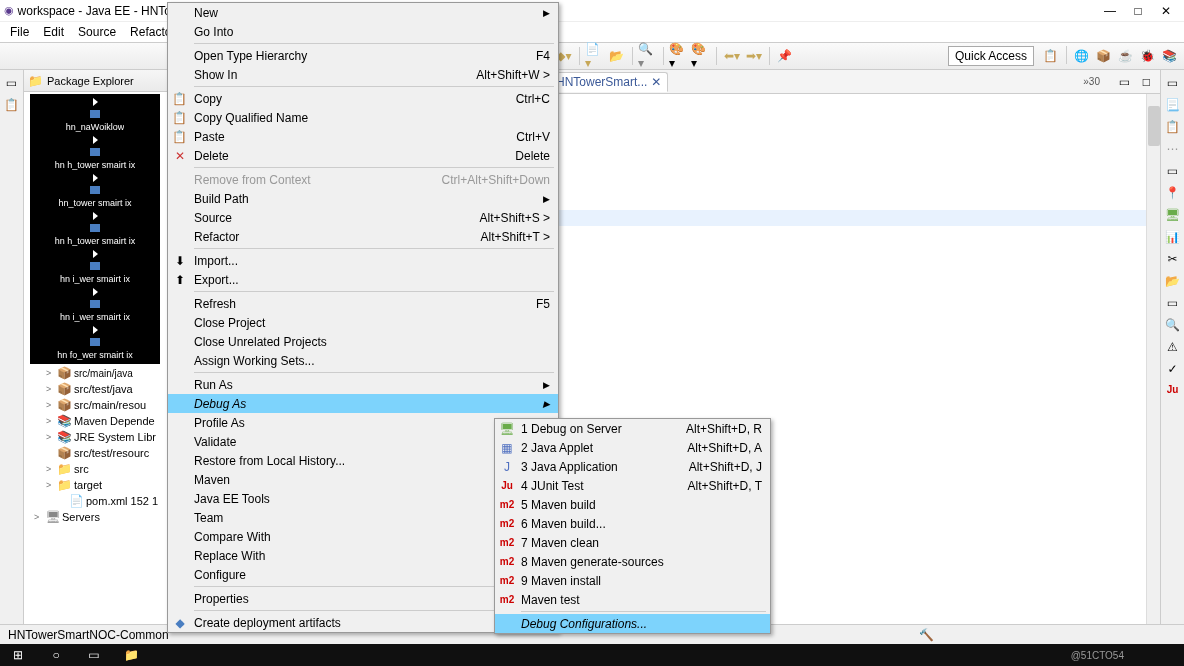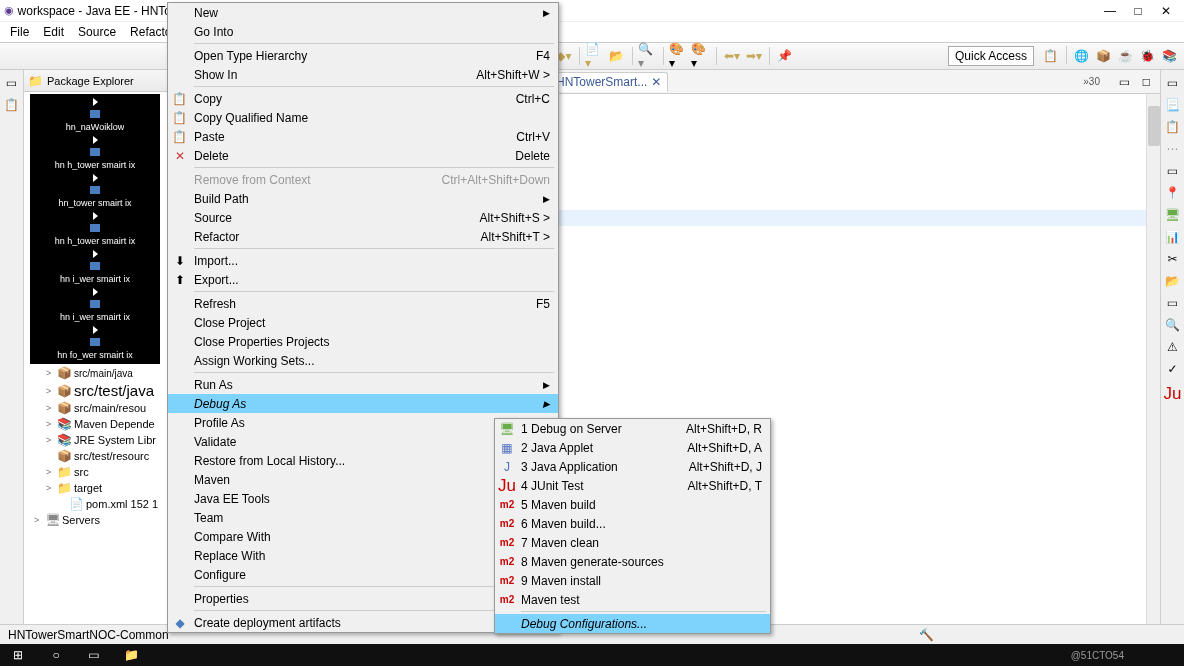--- a/index.html
+++ b/index.html
@@ -42,21 +42,21 @@
 .cm-row.disabled { color: #999; }
 .cm-sep { height: 1px; background: #ccc; margin: 2px 4px 2px 26px; }
 .cm-shortcut { position: absolute; right: 8px; }
 .cm-arrow { position: absolute; right: 8px; font-size: 9px; }
 .cm-icon { position: absolute; left: 4px; width: 16px; height: 16px; display: flex; align-items: center; justify-content: center; }
 .submenu { position: absolute; left: 494px; top: 418px; width: 277px; background: #f0f0f0; border: 1px solid #999; box-shadow: 2px 2px 4px rgba(0,0,0,0.3); z-index: 101; }
 .statusbar { position: absolute; bottom: 22px; left: 0; right: 0; height: 20px; background: #f0f0f0; border-top: 1px solid #ccc; display: flex; align-items: center; padding: 0 8px; }
 .taskbar { position: absolute; bottom: 0; left: 0; right: 0; height: 22px; background: #101010; display: flex; align-items: center; padding: 0 4px; gap: 10px; }
 .tb-item { width: 28px; height: 20px; display: flex; align-items: center; justify-content: center; color: #fff; cursor: pointer; }
 .m2 { color: #c00; font-weight: bold; font-size: 10px; }
-.ju { color: #c00; font-weight: normal; font-size: 17px; }
+.ju { color: #c00; font-weight: bold; font-size: 10px; }
 .scrollbar-v { position: absolute; right: 0; top: 24px; bottom: 20px; width: 14px; background: #f0f0f0; border-left: 1px solid #ddd; }
 .scrollbar-h { position: absolute; left: 0; right: 14px; bottom: 0; height: 14px; background: #f0f0f0; border-top: 1px solid #ddd; }
 .scroll-thumb-v { position: absolute; top: 12px; width: 12px; height: 40px; background: #cdcdcd; left: 1px; border-radius: 2px; }
 .scroll-thumb-h { position: absolute; left: 500px; width: 140px; height: 12px; background: #cdcdcd; top: 1px; border-radius: 2px; }
 </style>
 </head>
 <body>
 
 <div class="titlebar">
   <div class="titlebar-left">
@@ -162,21 +162,21 @@
           <span class="tree-icon">
             <span style="color:#c08a4a;">📦</span>
           </span>
           <span style="font-size:10px;">src/main/java</span>
         </div>
         <div class="tree-row" style="padding-left: 18px;">
           <span class="tree-arrow">&gt;</span>
           <span class="tree-icon">
             <span style="color:#c08a4a;">📦</span>
           </span>
-          <span style="font-size:15px;">src/test/java</span>
+          <span style="font-size:11px;">src/test/java</span>
         </div>
         <div class="tree-row" style="padding-left: 18px;">
           <span class="tree-arrow">&gt;</span>
           <span class="tree-icon">
             <span style="color:#c08a4a;">📦</span>
           </span>
           <span style="font-size:11px;">src/main/resou</span>
         </div>
         <div class="tree-row" style="padding-left: 18px;">
           <span class="tree-arrow">&gt;</span>
@@ -374,21 +374,21 @@
     </div>
     <div class="cm-sep"></div>
     <div class="cm-row">
       <span>Refresh</span>
       <span class="cm-shortcut">F5</span>
     </div>
     <div class="cm-row">
       <span>Close Project</span>
     </div>
     <div class="cm-row">
-      <span>Close Properties Projects</span>
+      <span>Close Unrelated Projects</span>
     </div>
     <div class="cm-row">
       <span>Assign Working Sets...</span>
     </div>
     <div class="cm-sep"></div>
     <div class="cm-row">
       <span>Run As</span>
       <span class="cm-arrow">▶</span>
     </div>
     <div class="cm-row highlighted">

